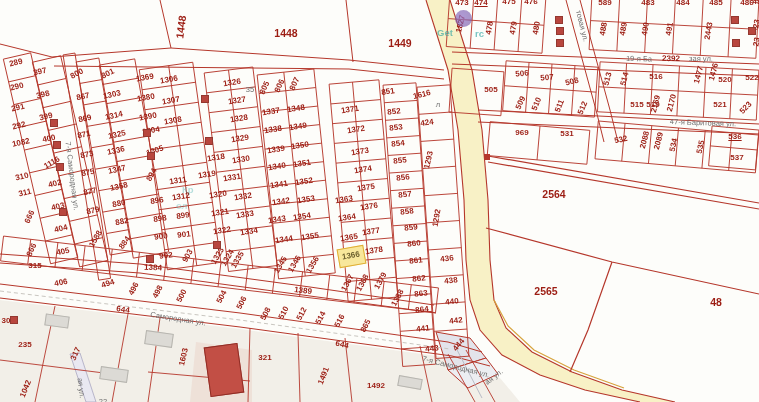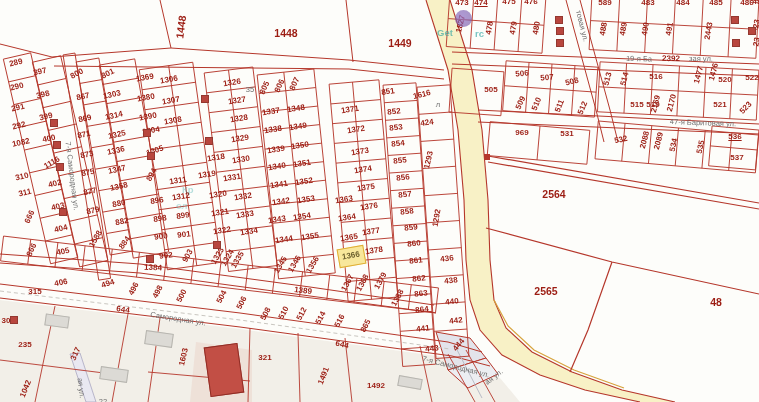--- a/index.html
+++ b/index.html
@@ -473,21 +473,21 @@
       <div class="lbl" style="left: 746px; top: 108px; transform: translate(-50%, -50%) rotate(-45deg);">523</div>
       <div class="lbl" style="left: 522px; top: 133px; transform: translate(-50%, -50%) rotate(0deg);">969</div>
       <div class="lbl" style="left: 567px; top: 134px; transform: translate(-50%, -50%) rotate(0deg);">531</div>
       <div class="lbl" style="left: 621px; top: 140px; transform: translate(-50%, -50%) rotate(-12deg);">532</div>
       <div class="lbl" style="left: 645px; top: 140px; transform: translate(-50%, -50%) rotate(-75deg);">2088</div>
       <div class="lbl" style="left: 659px; top: 141px; transform: translate(-50%, -50%) rotate(-75deg);">2089</div>
       <div class="lbl" style="left: 674px; top: 145px; transform: translate(-50%, -50%) rotate(-78deg);">534</div>
       <div class="lbl" style="left: 701px; top: 147px; transform: translate(-50%, -50%) rotate(-78deg);">535</div>
       <div class="lbl" style="left: 735px; top: 137px; transform: translate(-50%, -50%) rotate(0deg); text-decoration: underline;">536</div>
       <div class="lbl" style="left: 737px; top: 158px; transform: translate(-50%, -50%) rotate(0deg);">537</div>
-      <div class="lbl" style="left: 35px; top: 292px; transform: translate(-50%, -50%) rotate(0deg);">315</div>
+      <div class="lbl" style="left: 35px; top: 266px; transform: translate(-50%, -50%) rotate(0deg);">315</div>
       <div class="lbl" style="left: 61px; top: 283px; transform: translate(-50%, -50%) rotate(-10deg);">406</div>
       <div class="lbl" style="left: 108px; top: 284px; transform: translate(-50%, -50%) rotate(-18deg);">494</div>
       <div class="lbl" style="left: 134px; top: 289px; transform: translate(-50%, -50%) rotate(-62deg);">496</div>
       <div class="lbl" style="left: 158px; top: 292px; transform: translate(-50%, -50%) rotate(-62deg);">498</div>
       <div class="lbl" style="left: 182px; top: 296px; transform: translate(-50%, -50%) rotate(-62deg);">500</div>
       <div class="lbl" style="left: 222px; top: 297px; transform: translate(-50%, -50%) rotate(-62deg);">504</div>
       <div class="lbl" style="left: 242px; top: 303px; transform: translate(-50%, -50%) rotate(-62deg);">506</div>
       <div class="lbl" style="left: 266px; top: 314px; transform: translate(-50%, -50%) rotate(-62deg);">508</div>
       <div class="lbl" style="left: 284px; top: 313px; transform: translate(-50%, -50%) rotate(-62deg);">510</div>
       <div class="lbl" style="left: 302px; top: 314px; transform: translate(-50%, -50%) rotate(-62deg);">512</div>

